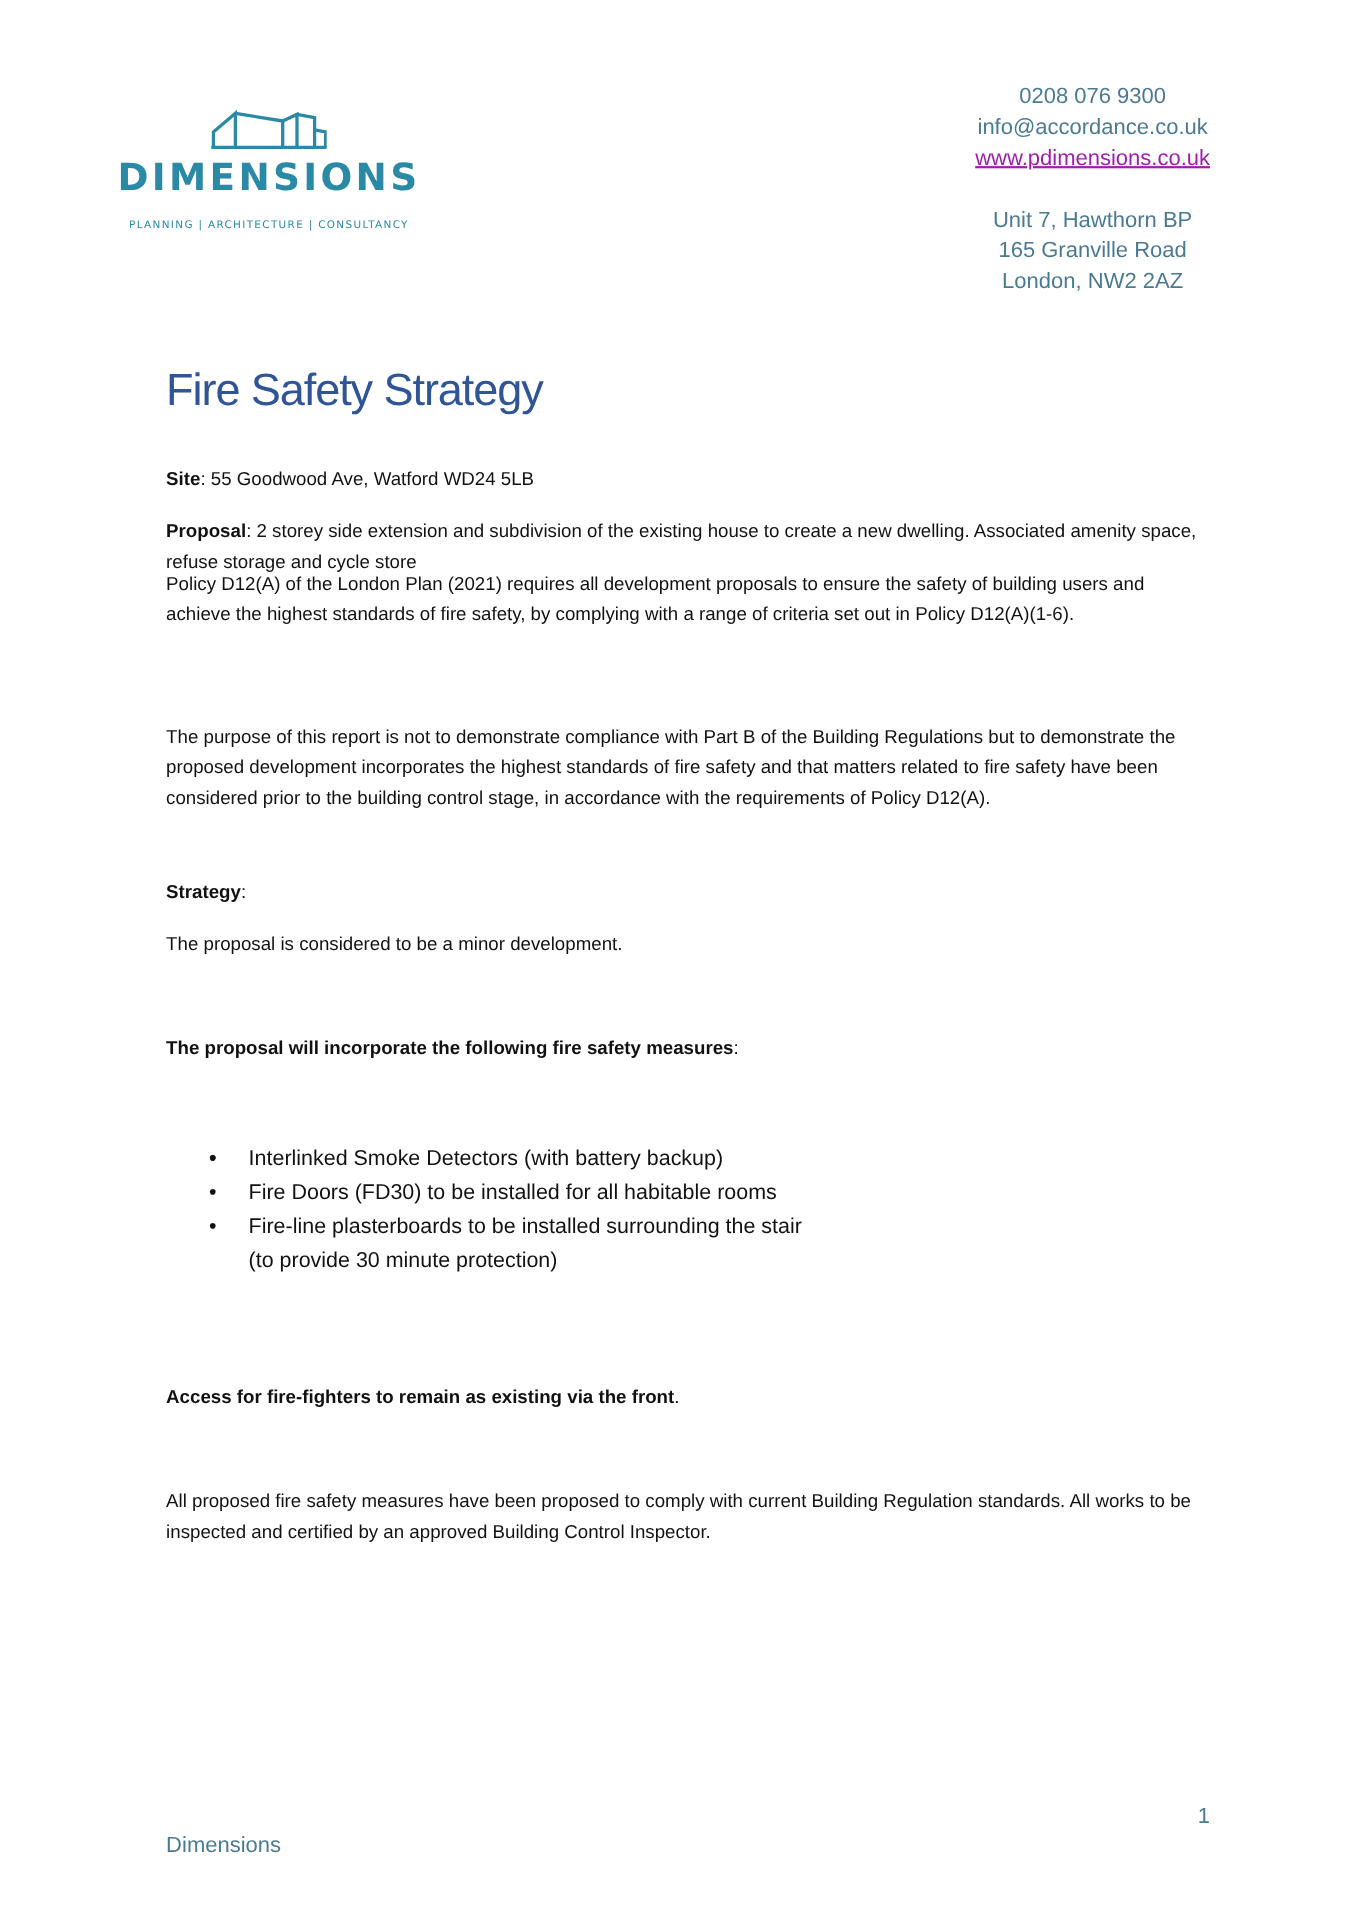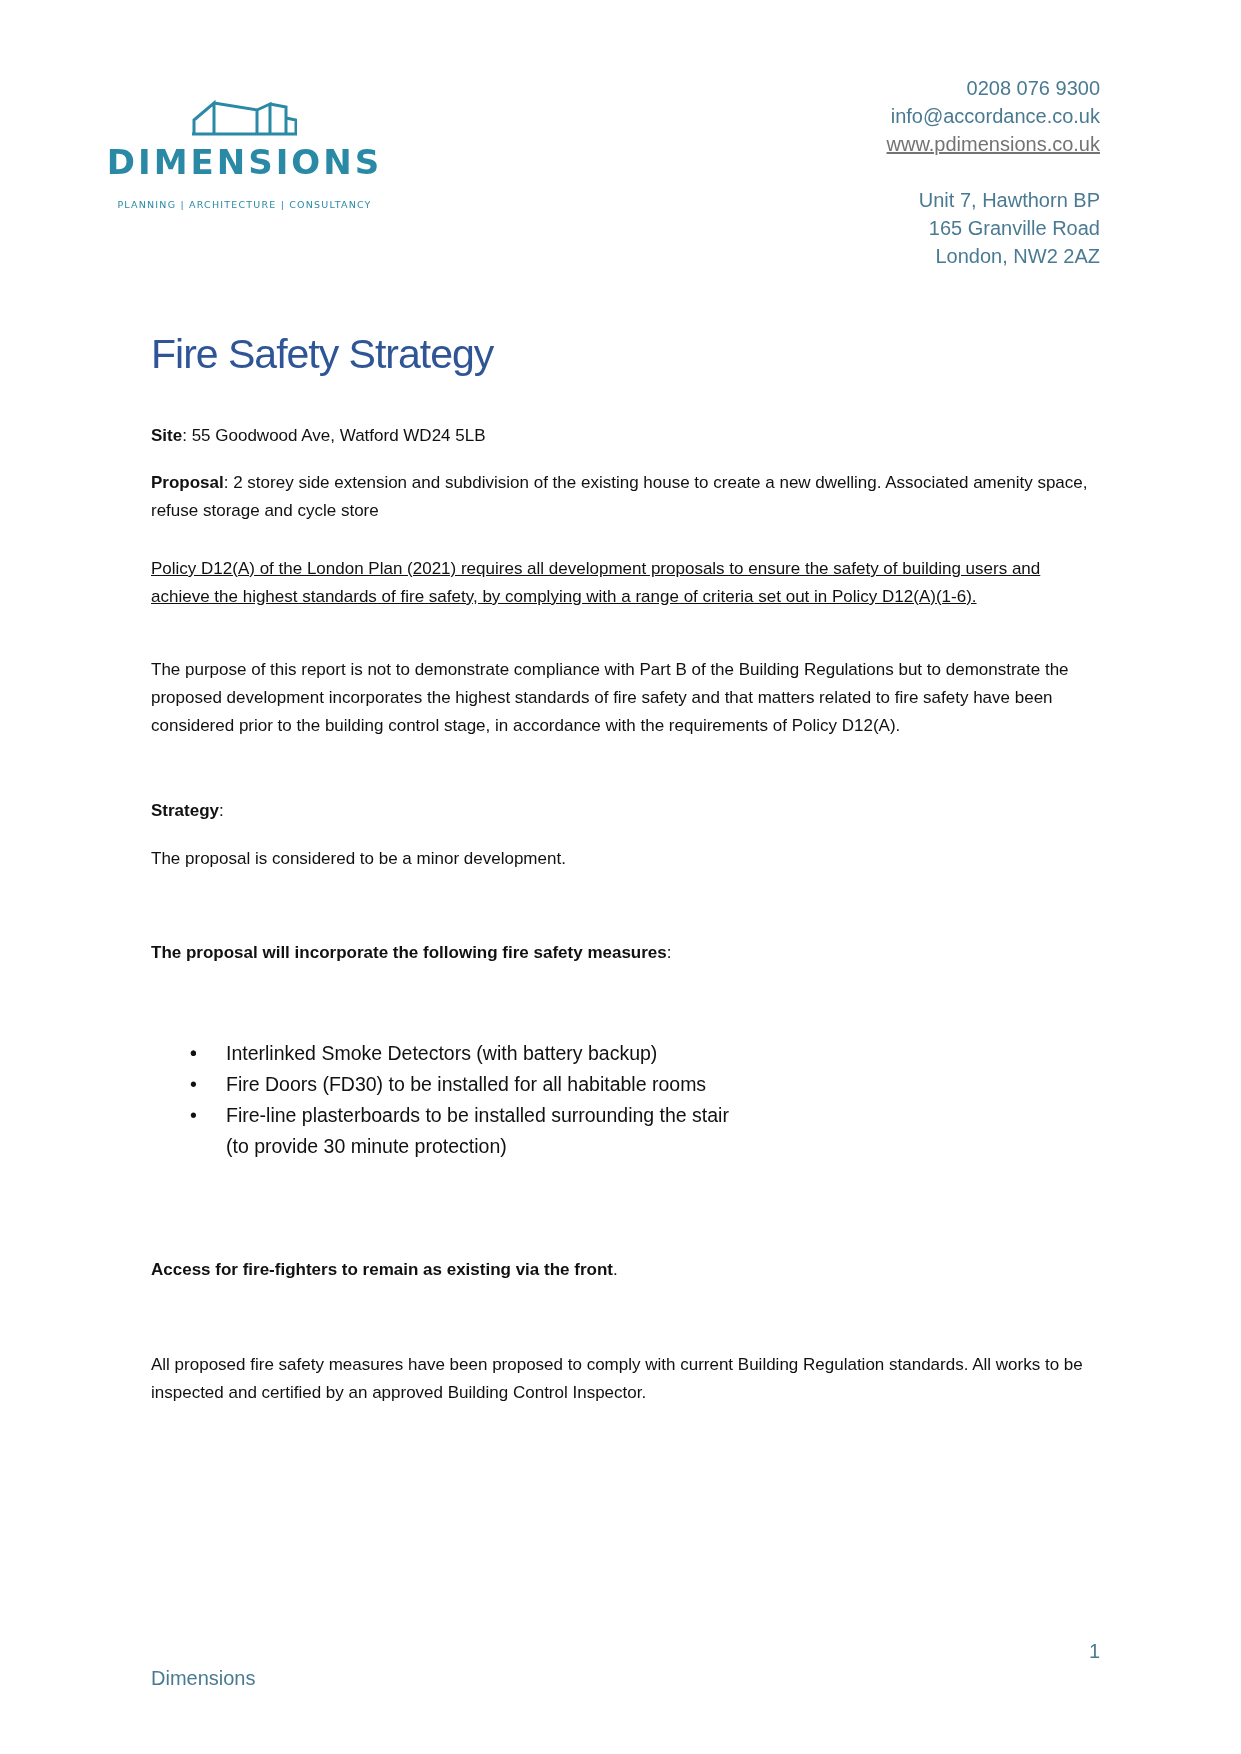--- a/index.html
+++ b/index.html
@@ -8,23 +8,23 @@
   .abs { position: absolute; }
   .logo { left: 72px; top: 100px; width: 345px; height: 100px; }
   .logo-word { position: absolute; left: 0; top: 42px; width: 345px; text-align: center;
                font-family: "DejaVu Sans", sans-serif; font-size: 34px; letter-spacing: 3px;
                color: #2a8aa6; font-weight: bold; }
   .logo-tag { position: absolute; left: 0; top: 84px; width: 345px; text-align: center;
               font-family: "DejaVu Sans", sans-serif; font-size: 9.5px; letter-spacing: 1.2px;
               color: #2a8aa6; margin-top: 15px; }
   .logo-mark { position: absolute; left: 120px; top: 0; }
 
-  .contact { right: 141px; top: 74px; text-align: right; color: #4a7a92;
+  .contact { right: 141px; top: 74px; text-align: center; color: #4a7a92;
              font-size: 20px; line-height: 28px; }
-  .contact a { color: #737373; text-decoration: underline; }
+  .contact a { color: #a21caf; text-decoration: underline; }
   .contact .gap { height: 28px; }
 
   .title { left: 151px; top: 331px; font-size: 41px; color: #2f5597; letter-spacing: -1px; }
 
   .body-text { left: 151px; width: 940px; font-size: 17px; line-height: 28px; color: #111; }
   .body-text b { font-weight: bold; }
 
   .bullets { left: 190px; top: 1038px; font-size: 19.5px; line-height: 31px; }
   .bullet-row { position: relative; padding-left: 36px; }
   .bullet-dot { position: absolute; left: 0; top: 0; }
@@ -64,21 +64,21 @@
 <div class="abs title">Fire Safety Strategy</div>
 
 <div class="abs body-text" style="top:422px;">
   <b>Site</b><span>: 55 Goodwood Ave, Watford WD24 5LB</span>
 </div>
 
 <div class="abs body-text" style="top:469px;">
   <b>Proposal</b><span>: 2 storey side extension and subdivision of the existing house to create a new dwelling. Associated amenity space, refuse storage and cycle store</span>
 </div>
 
-<div class="abs body-text" style="top:555px;text-decoration:underline;">Policy D12(A) of the London Plan (2021) requires all development proposals to ensure the safety of building users and achieve the highest standards of fire safety, by complying with a range of criteria set out in Policy D12(A)(1-6).</div>
+<div class="abs body-text" style="top:517px;">Policy D12(A) of the London Plan (2021) requires all development proposals to ensure the safety of building users and achieve the highest standards of fire safety, by complying with a range of criteria set out in Policy D12(A)(1-6).</div>
 
 <div class="abs body-text" style="top:656px;">The purpose of this report is not to demonstrate compliance with Part B of the Building Regulations but to demonstrate the proposed development incorporates the highest standards of fire safety and that matters related to fire safety have been considered prior to the building control stage, in accordance with the requirements of Policy D12(A).</div>
 
 <div class="abs body-text" style="top:797px;">
   <b>Strategy</b><span>:</span>
 </div>
 <div class="abs body-text" style="top:845px;">The proposal is considered to be a minor development.</div>
 
 <div class="abs body-text" style="top:939px;">
   <b>The proposal will incorporate the following fire safety measures</b><span>:</span>

